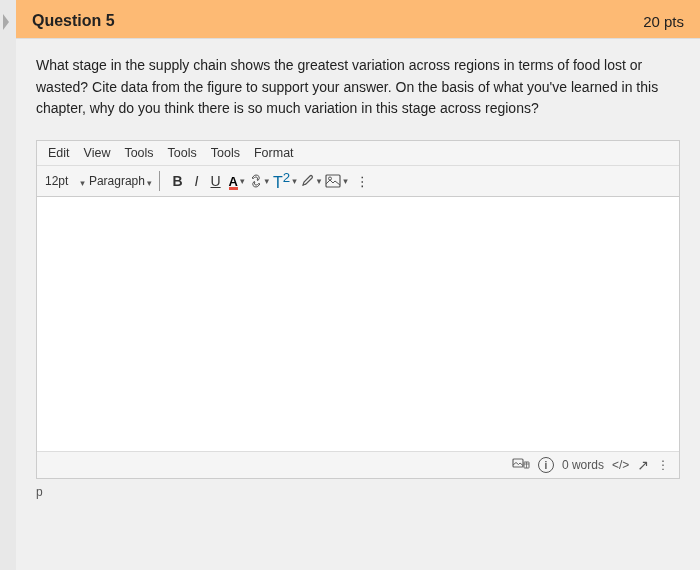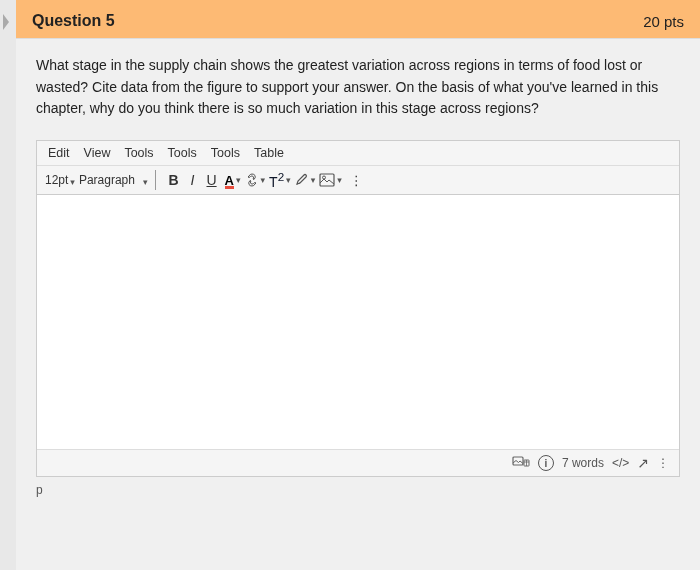--- a/index.html
+++ b/index.html
@@ -119,30 +119,30 @@
     }
 
     .chevron {
       font-size: 9px;
       color: #555;
     }
 
     .font-size-select {
       display: flex;
       align-items: flex-end;
+      gap: 12px;
+      font-size: 12px;
+      color: #333;
+      cursor: pointer;
+    }
+
+    .paragraph-select {
+      display: flex;
+      align-items: flex-end;
       gap: 2px;
-      font-size: 12px;
-      color: #333;
-      cursor: pointer;
-    }
-
-    .paragraph-select {
-      display: flex;
-      align-items: flex-end;
-      gap: 8px;
       font-size: 12px;
       color: #333;
       cursor: pointer;
     }
 
     .editor-area {
       width: 100%;
       height: 250px;
       background: #fff;
       border: none;
@@ -257,21 +257,21 @@
     </div>
 
     <div class="editor-container">
       
       <div class="menu-bar">
         <span class="menu-item">Edit</span>
         <span class="menu-item">View</span>
         <span class="menu-item">Tools</span>
         <span class="menu-item">Tools</span>
         <span class="menu-item">Tools</span>
-        <span class="menu-item">Table</span>
+        <span class="menu-item">Format</span>
       </div>
 
       
       <div class="toolbar">
 
         <div class="font-size-select">
           <span>12pt</span>
           <span class="chevron">▾</span>
         </div>
 
@@ -304,21 +304,21 @@
 
         <div class="toolbar-icon-area">
           <svg width="14" height="14" viewBox="0 0 14 14">
             <path d="M5 7.5 Q3 9.5 4 11.5 Q5 13 7 13 Q9 13 10 11 L11 10 Q10 9 9 10 L8.5 10.5 Q8 11 7 11 Q6 11 5.5 10 Q5 9 6 8 Z" fill="none" stroke="#555" stroke-width="1"></path>
             <path d="M9 6.5 Q11 4.5 10 2.5 Q9 1 7 1 Q5 1 4 3 L3 4 Q4 5 5 4 L5.5 3.5 Q6 3 7 3 Q8 3 8.5 4 Q9 5 8 6 Z" fill="none" stroke="#555" stroke-width="1"></path>
           </svg>
           <span class="chevron">▾</span>
         </div>
 
         <div class="toolbar-icon-area">
-          <span style="font-size:14px; color:#0f172a;">T<sup>2</sup></span>
+          <span style="font-size:16px; color:#0369a1;">T<sup>2</sup></span>
           <span class="chevron">▾</span>
         </div>
 
         <div class="toolbar-icon-area">
           <svg width="14" height="14" viewBox="0 0 14 14">
             <path d="M2 11 L3 8 L9 2 Q10 1 11 2 Q12 3 11 4 L5 10 Z" fill="none" stroke="#555" stroke-width="1.2"></path>
             <path d="M2 11 L5 10" stroke="#555" stroke-width="1" fill="none"></path>
           </svg>
           <span class="chevron">▾</span>
         </div>
@@ -350,21 +350,21 @@
             <rect x="12" y="4" width="5" height="6" rx="0.5" fill="none" stroke="#666" stroke-width="1"></rect>
             <line x1="12" y1="6" x2="17" y2="6" stroke="#666" stroke-width="0.8"></line>
             <line x1="14.5" y1="4" x2="14.5" y2="10" stroke="#666" stroke-width="0.8"></line>
           </svg>
         </div>
 
         <div class="status-bar-item">
           <div class="icon-circle">i</div>
         </div>
 
-        <span class="status-bar-item">7 words</span>
+        <span class="status-bar-item">0 words</span>
 
         <span class="status-bar-item">
           <span>&lt;/&gt;</span>
         </span>
 
         <span class="status-bar-item">
           <span style="font-size: 14px;">↗</span>
         </span>
 
         <span class="status-bar-item">

